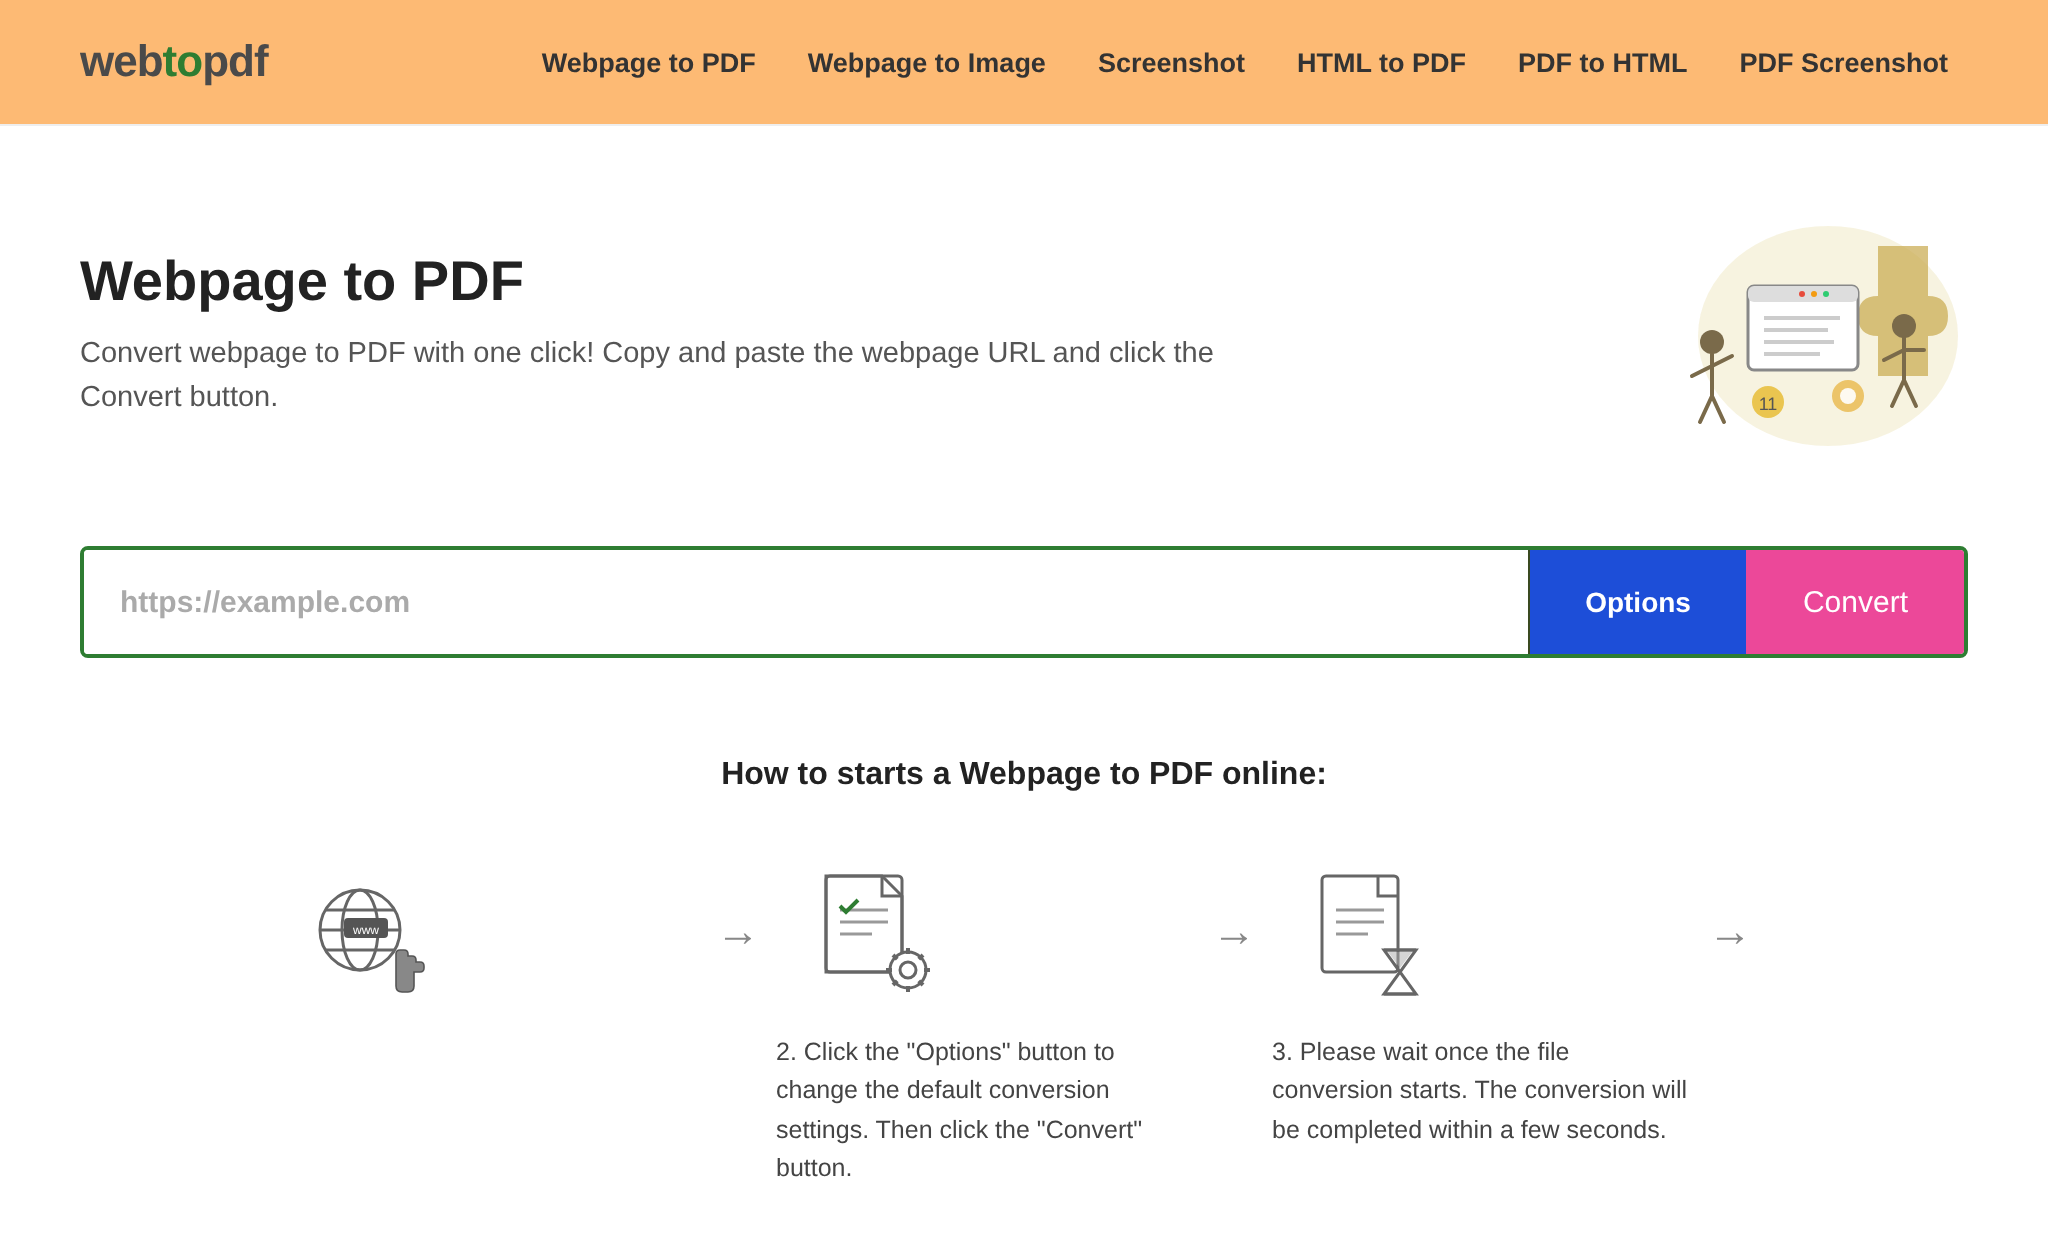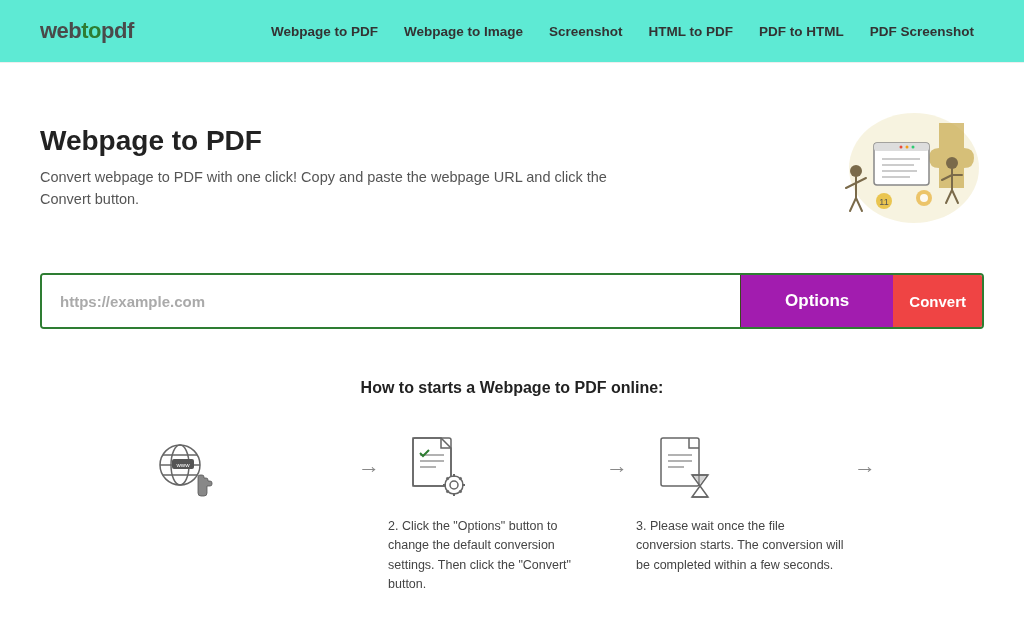--- a/index.html
+++ b/index.html
@@ -6,21 +6,21 @@
     body { font-family: -apple-system, BlinkMacSystemFont, 'Segoe UI', Arial, sans-serif; background: #fff; color: #333; }
 
     
     header {
       display: flex;
       align-items: center;
       justify-content: space-between;
       padding: 0 40px;
       height: 63px;
       border-bottom: 1px solid #eee;
-      background: #5eead4;
+      background: #fdba74;
     }
     .logo {
       display: flex;
       align-items: center;
       font-size: 22px;
       font-weight: 700;
       letter-spacing: -0.5px;
     }
     .logo-web { color: #4a4a4a; }
     .logo-to { color: #2e7d32; }
@@ -82,37 +82,37 @@
       border: none;
       outline: none;
       padding: 0 18px;
       font-size: 15px;
       color: #999;
       background: #fff;
       font-weight: bold;
     }
     .url-input::placeholder { color: #aaa; }
     .options-btn {
-      background: #a21caf;
+      background: #1d4ed8;
       color: #fff;
       border: none;
-      padding: 0 44px;
-      font-size: 17px;
+      padding: 0 28px;
+      font-size: 14px;
       font-weight: 600;
       cursor: pointer;
       white-space: nowrap;
       border-left: 1px solid #3a4a20;
     }
     .convert-btn {
-      background: #ef4444;
+      background: #ec4899;
       color: #fff;
       border: none;
-      padding: 0 16px;
+      padding: 0 28px;
       font-size: 15px;
-      font-weight: 700;
+      font-weight: 400;
       cursor: pointer;
       white-space: nowrap;
     }
 
     
     .how-to {
       padding: 20px 0 40px 0;
       text-align: center;
     }
     .how-to h2 {

